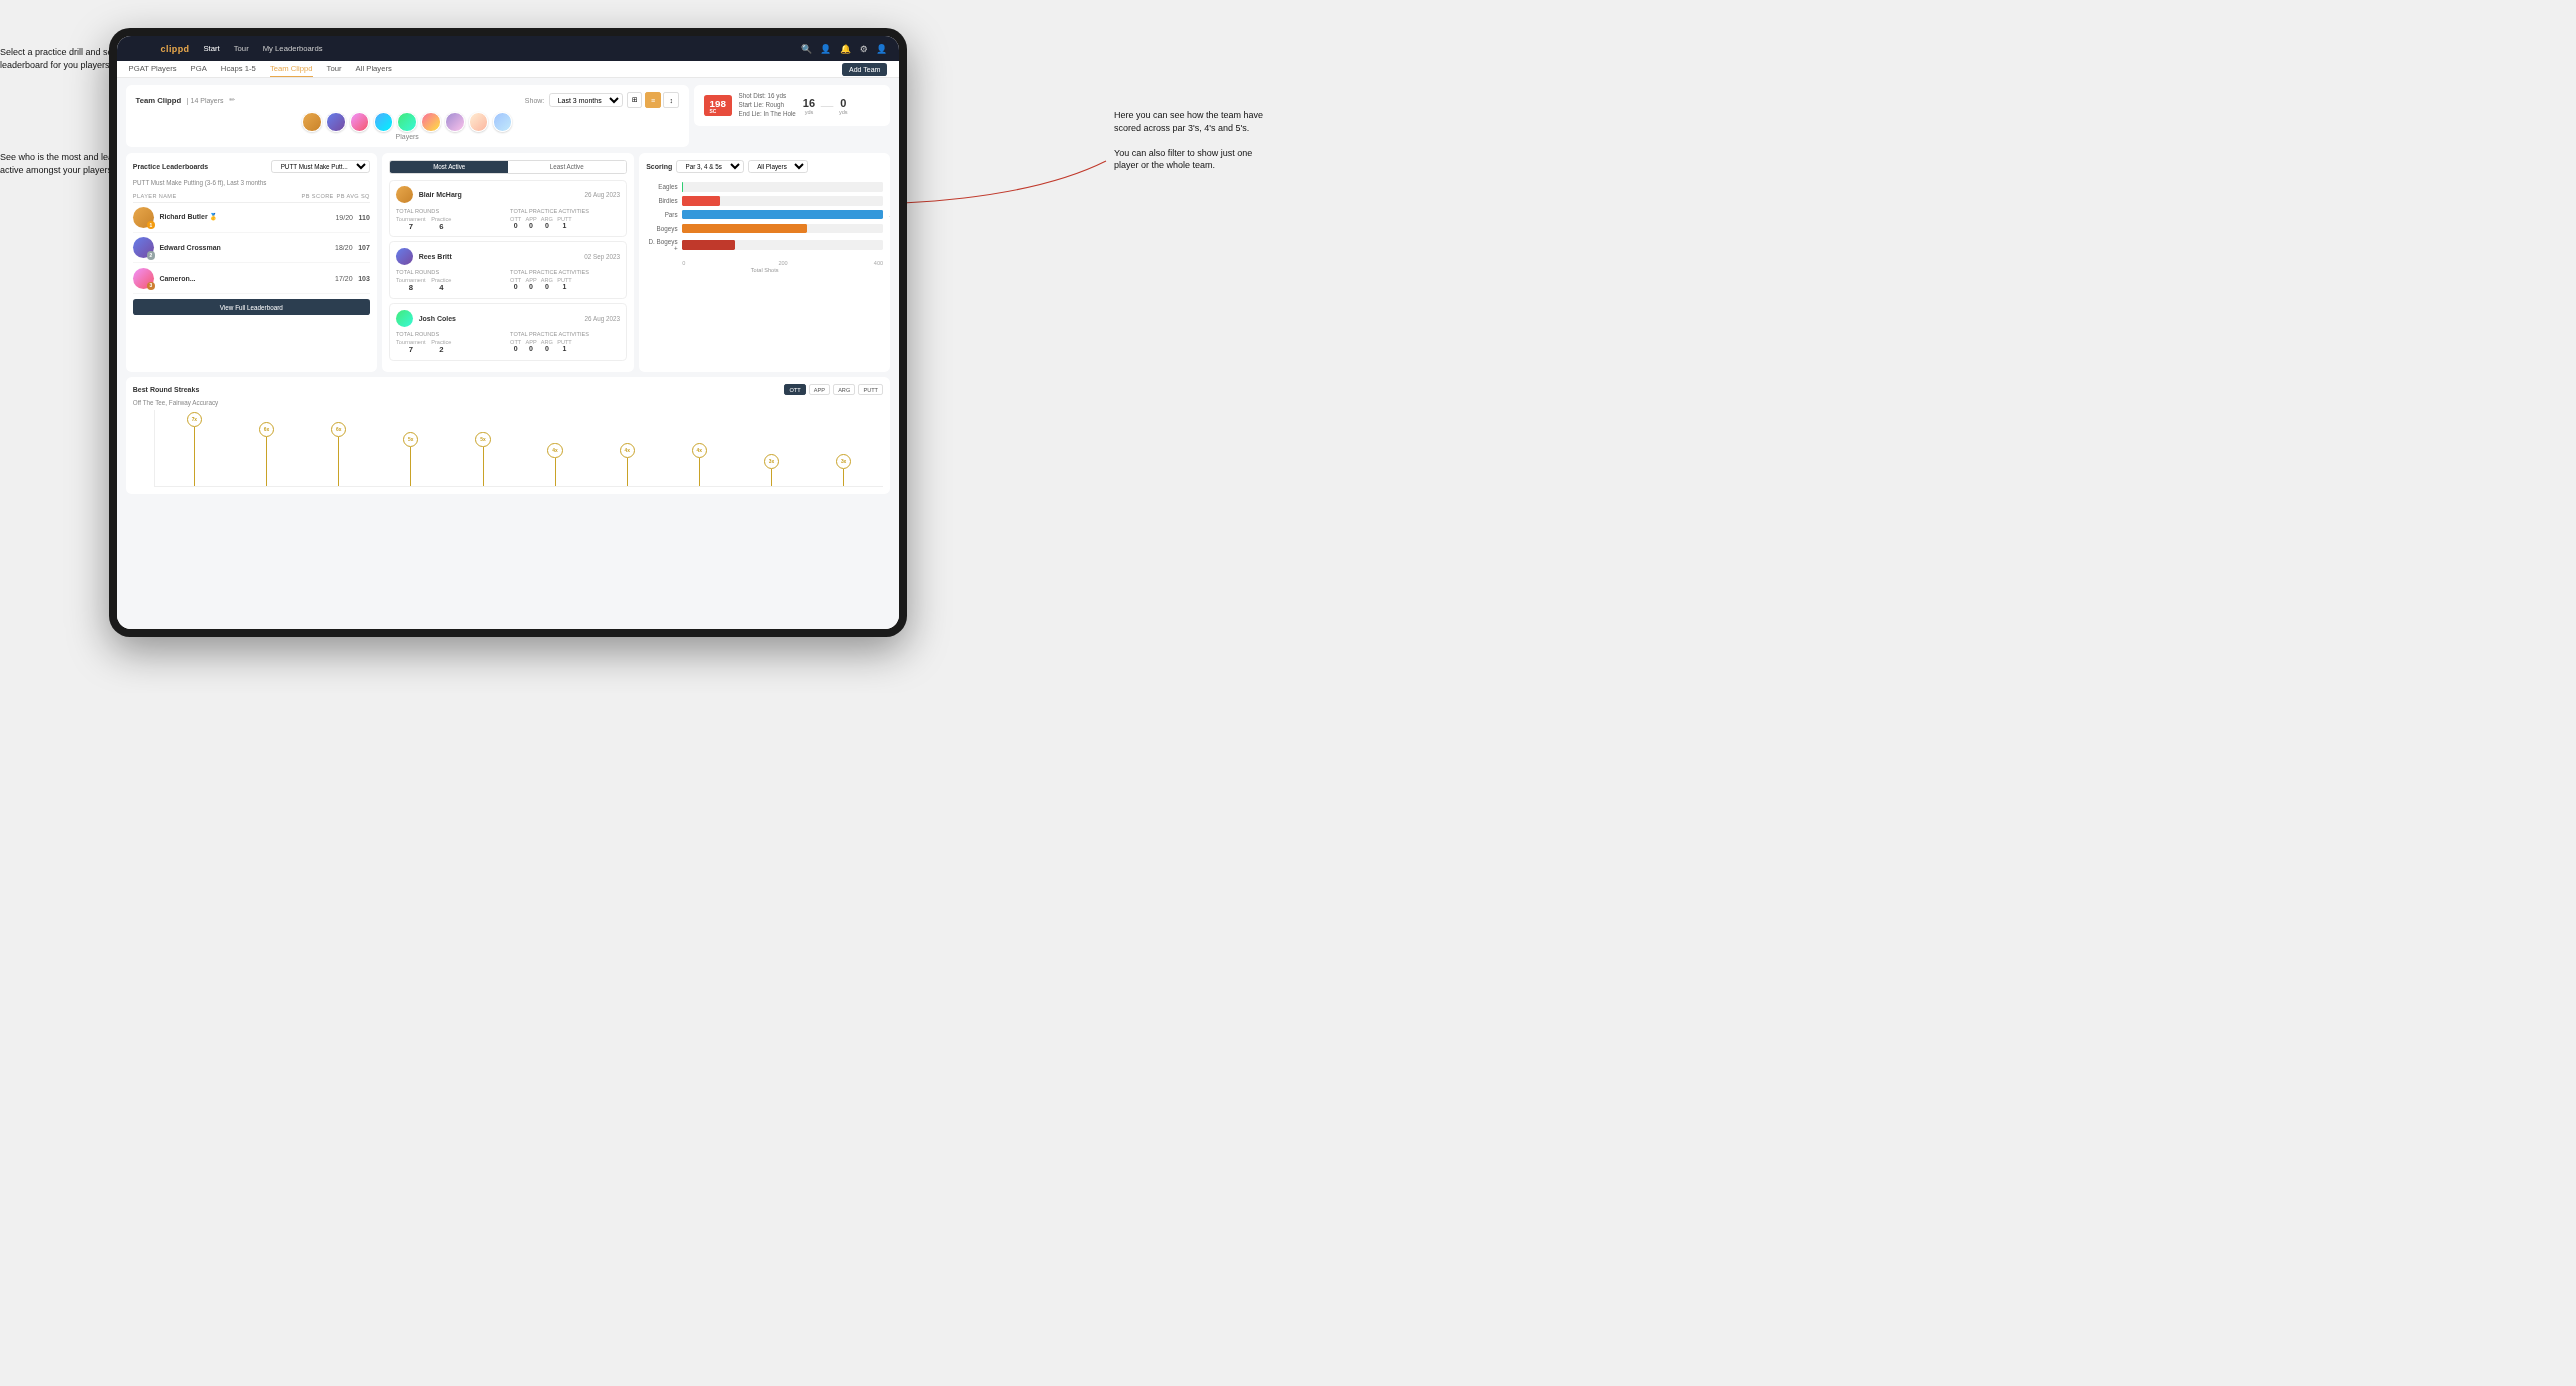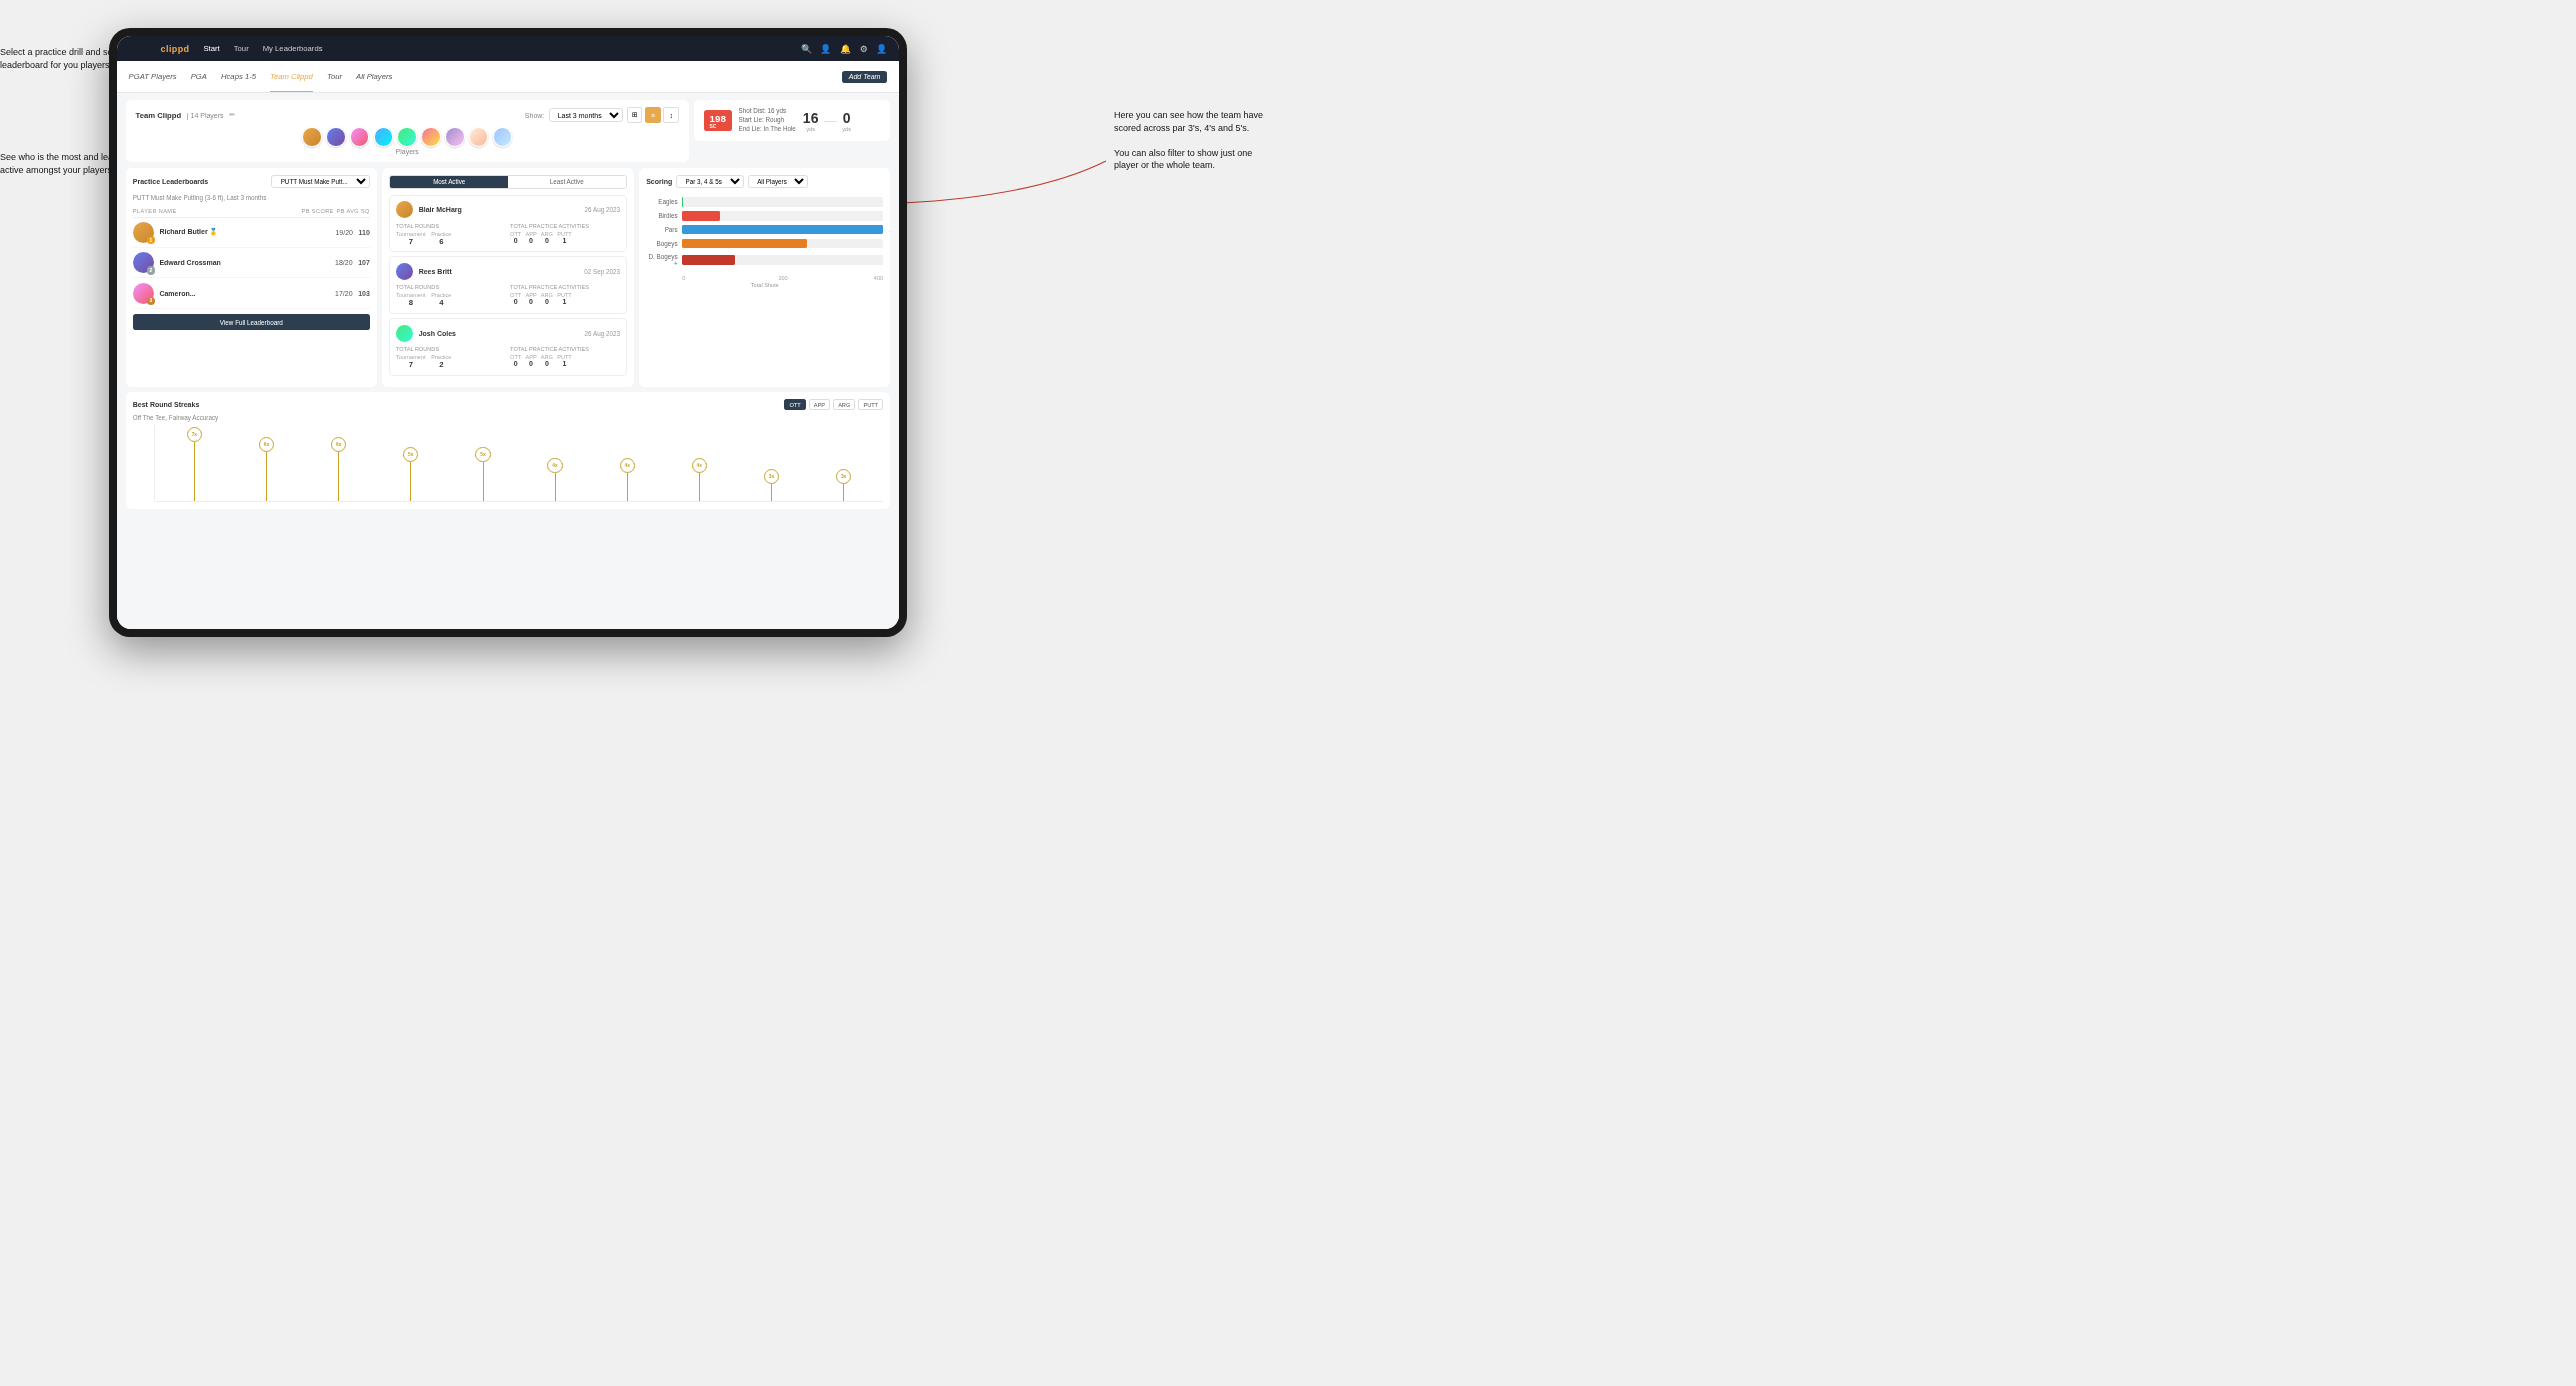--- a/index.html
+++ b/index.html
@@ -84,27 +84,26 @@
     .nav-icon {
       color: #ccc;
       font-size: 9px;
       cursor: pointer;
     }
 
     
     .subnav {
       background: #fff;
       border-bottom: 0.7px solid #e8e8e8;
-      height: 32px;
+      height: 17px;
       display: flex;
       align-items: center;
       padding: 0 11.2px;
       gap: 14px;
       flex-shrink: 0;
-      font-style: italic;
     }
     .subnav-link {
       font-size: 7.7px;
       color: #555;
       cursor: pointer;
       height: 100%;
       display: flex;
       align-items: center;
       border-bottom: 1.4px solid transparent;
     }
@@ -193,21 +192,21 @@
     .shot-badge {
       background: #e74c3c;
       color: #fff;
       font-size: 9.8px;
       font-weight: 700;
       padding: 2.8px 5.6px;
       border-radius: 2.8px;
     }
     .shot-info { font-size: 6.3px; color: #666; line-height: 1.4; }
     .shot-numbers { display: flex; gap: 5.6px; align-items: center; }
-    .shot-num { font-size: 14px; font-weight: 700; color: #333; text-align: center; }
+    .shot-num { font-size: 11px; font-weight: 700; color: #333; text-align: center; }
     .shot-unit { font-size: 5.6px; color: #999; }
     .shot-divider { font-size: 12.6px; color: #ddd; }
 
     
     .three-col {
       display: grid;
       grid-template-columns: 1fr 1fr 1fr;
       gap: 5.6px;
       margin-bottom: 5.6px;
     }

